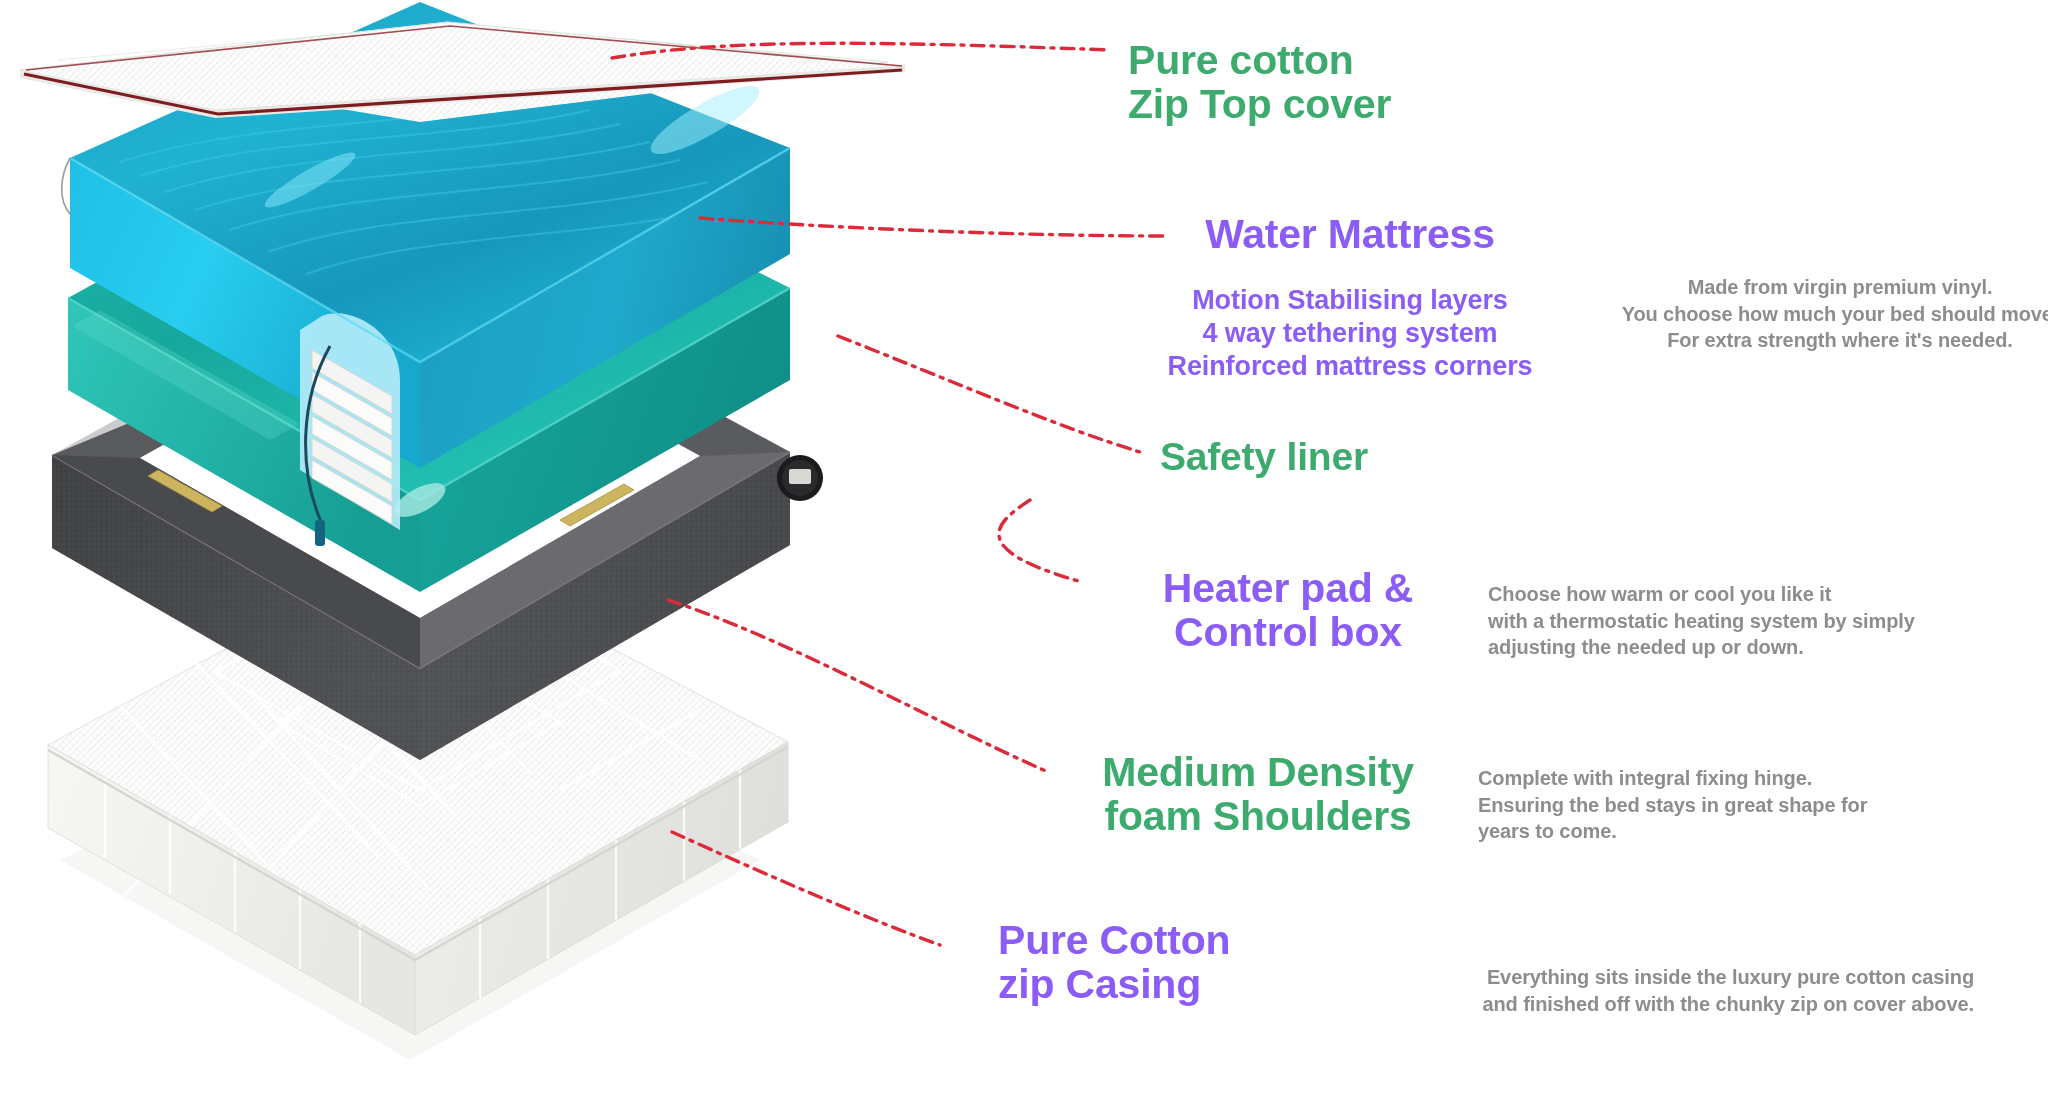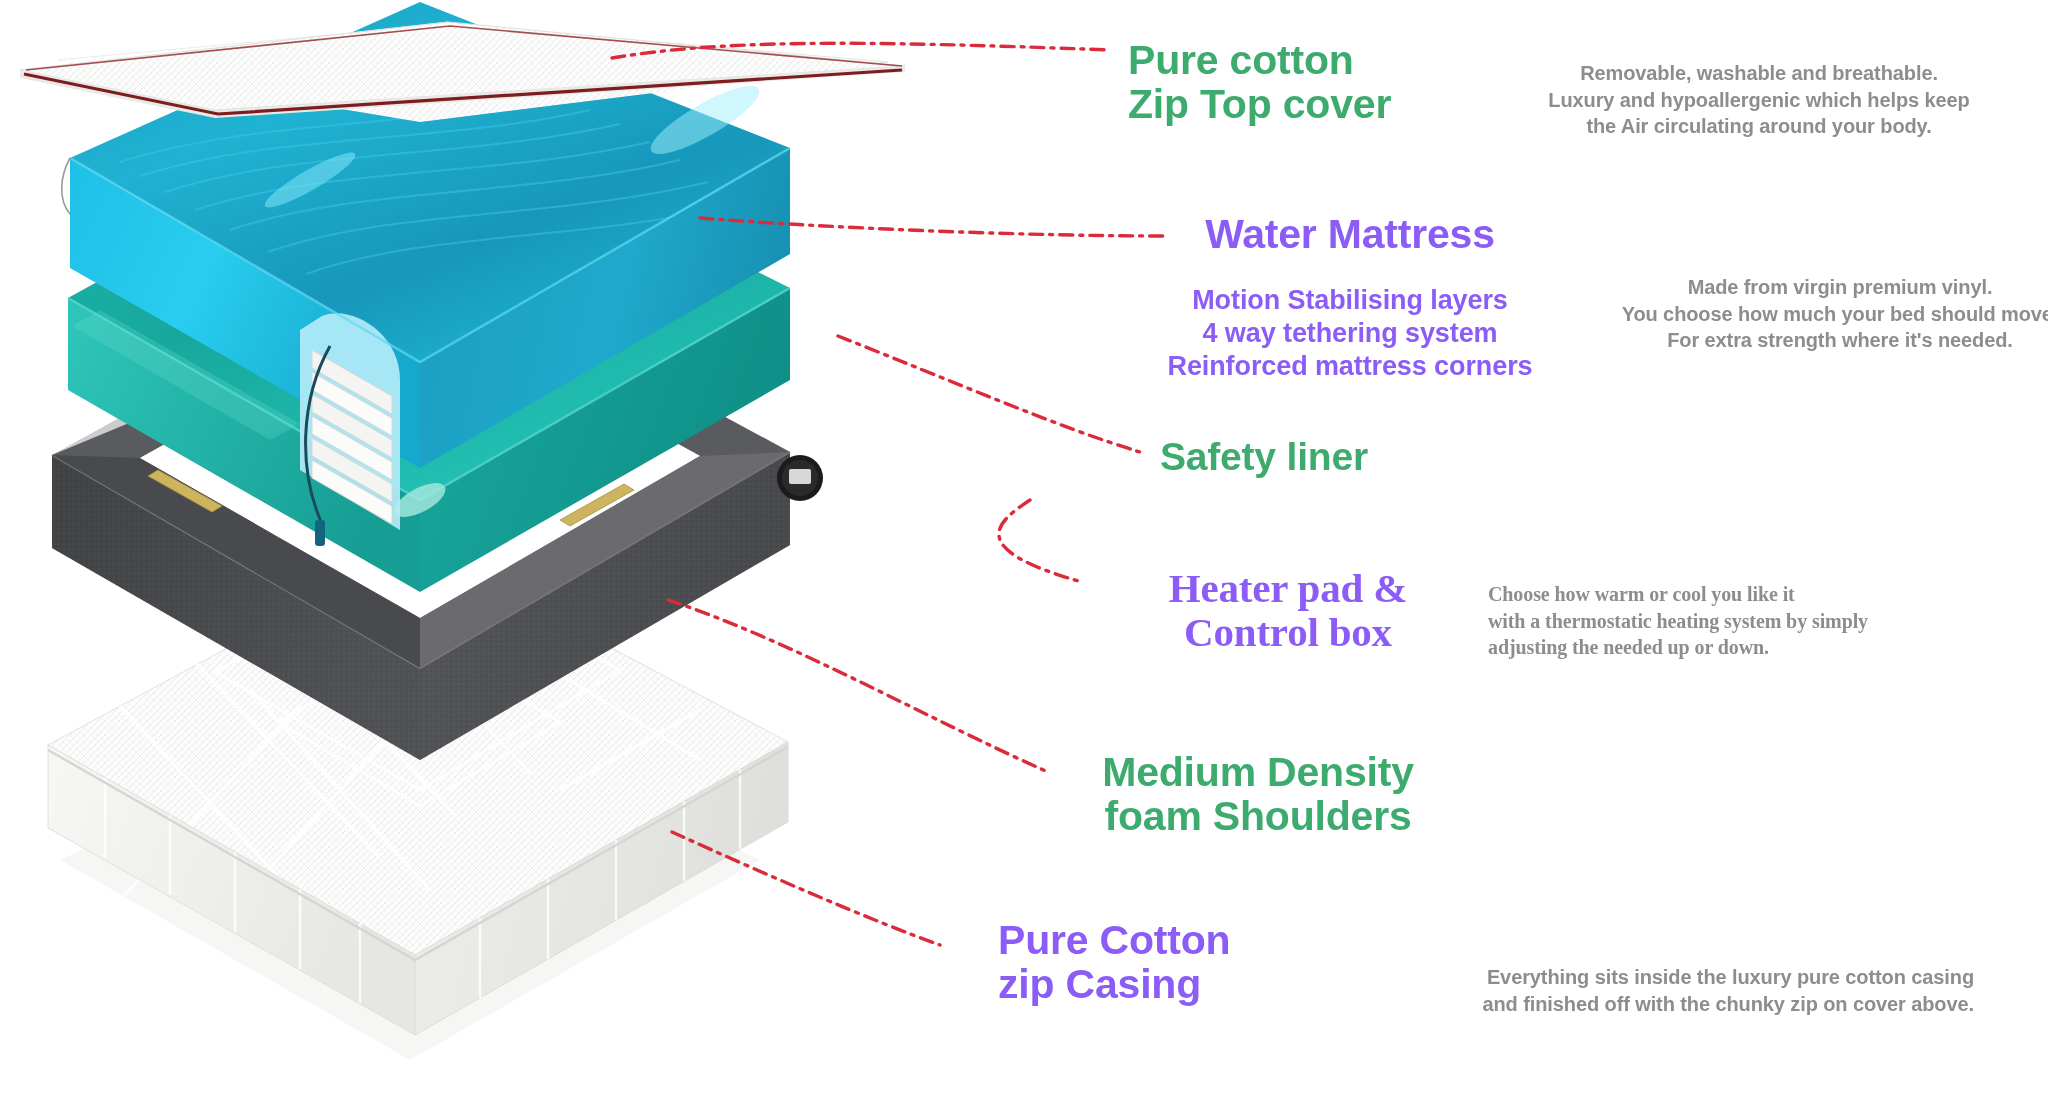--- a/index.html
+++ b/index.html
@@ -328,50 +328,50 @@
       <path d="M838 336 C950 380 1060 428 1140 452"></path>
       <path d="M1030 500 C1000 520 960 548 1082 582"></path>
       <path d="M668 600 C790 640 930 720 1048 772"></path>
       <path d="M672 832 C760 872 870 920 940 945"></path>
     </g>
   </svg>
 
   <div class="callout" id="c-cover" style="left:1128px; top:38px; width:900px;">
     <div class="callout-title t-green">Pure cotton
 Zip Top cover</div>
-    <div class="callout-desc" style="left:396px; top:22px; width:470px;">Removable, washable and breathable.
-Luxury and hypoallergenic which helps keep
-the Air circulating around your body.</div>
   </div>
 
   <div class="callout" id="c-mattress" style="left:1110px; top:212px; width:930px;">
     <div class="callout-title t-blue" style="width:480px;">Water Mattress</div>
     <div class="callout-sub t-blue" style="width:480px; margin-top:28px;">Motion Stabilising layers
 4 way tethering system
 Reinforced mattress corners</div>
     <div class="callout-desc" style="left:480px; top:62px; width:500px;">Made from virgin premium vinyl.
 You choose how much your bed should move.
 For extra strength where it's needed.</div>
   </div>
 
   <div class="callout" id="c-liner" style="left:1160px; top:436px; width:880px;">
     <div class="callout-title t-green">Safety liner</div>
   </div>
 
-  <div class="callout" id="c-heater" style="left:1118px; top:566px; width:920px;font-family:Liberation Serif, serif;">
+  <div class="callout" id="c-heater" style="left:1118px; top:566px; width:920px;">
     <div class="callout-title t-blue" style="width:340px;">Heater pad &amp;
 Control box</div>
     <div class="callout-desc" style="left:370px; top:15px; width:500px;">Choose how warm or cool you like it
 with a thermostatic heating system by simply
 adjusting the needed up or down.</div>
   </div>
 
   <div class="callout" id="c-foam" style="left:1068px; top:750px; width:960px;">
     <div class="callout-title t-green" style="width:380px;">Medium Density
 foam Shoulders</div>
+    <div class="callout-desc" style="left:410px; top:15px; width:460px;">Complete with integral fixing hinge.
+Ensuring the bed stays in great shape for
+years to come.</div>
   </div>
 
   <div class="callout" id="c-casing" style="left:998px; top:918px; width:1040px;">
     <div class="callout-title t-blue" style="width:330px;">Pure Cotton
 zip Casing</div>
     <div class="callout-desc" style="left:376px; top:46px; width:600px;">Everything sits inside the luxury pure cotton casing
 and finished off with the chunky zip on cover above.</div>
   </div>
 
 </div>

